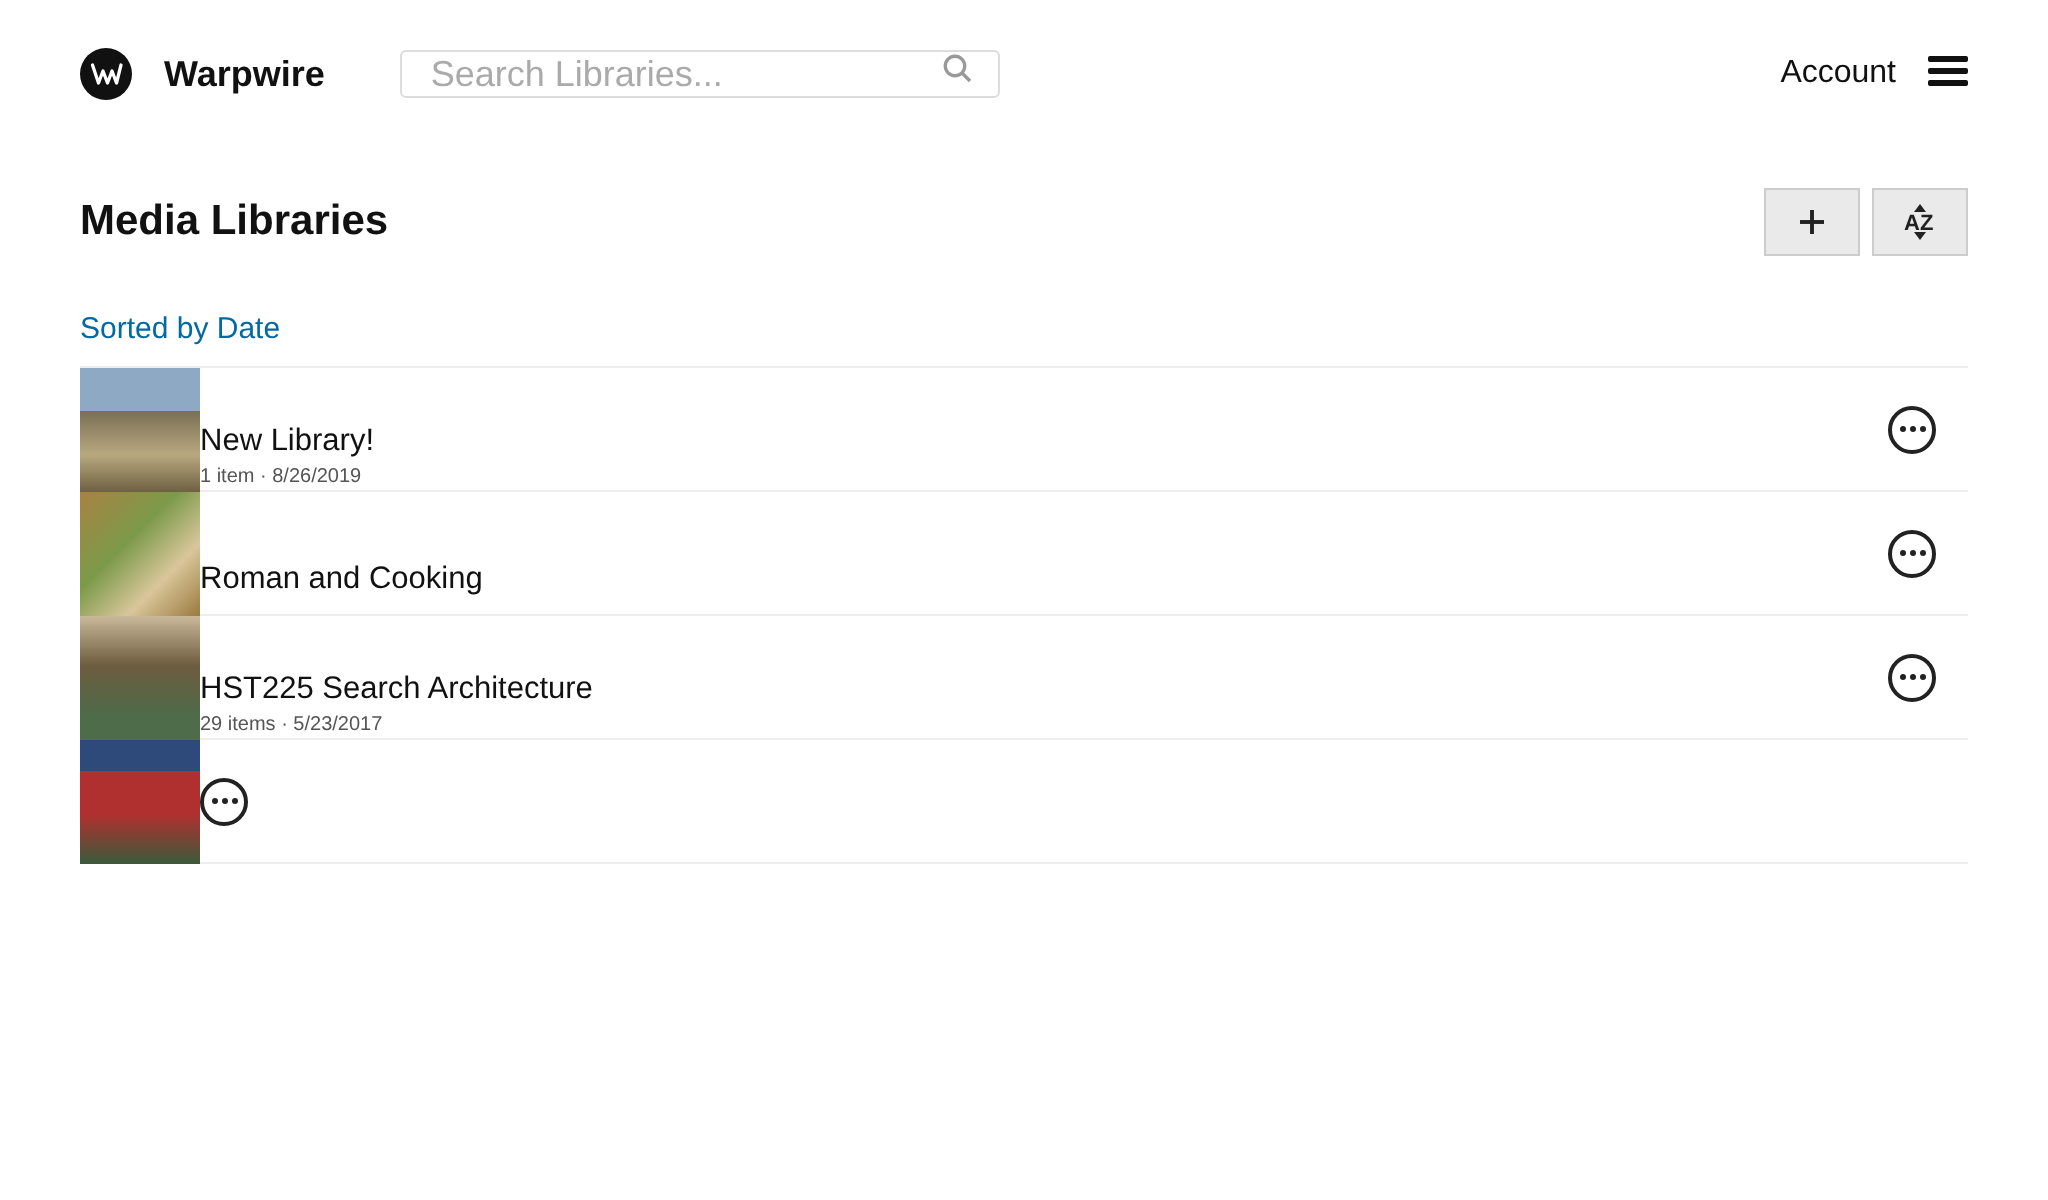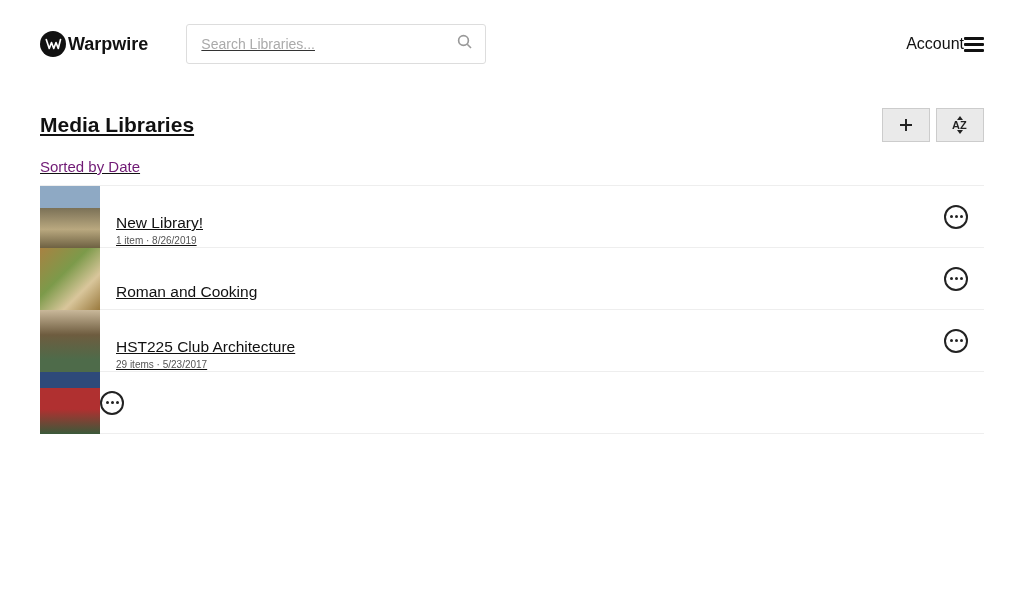--- a/index.html
+++ b/index.html
@@ -12,21 +12,21 @@
     overflow: hidden;
   }
   .header {
     display: flex;
     align-items: center;
     padding: 24px 40px 16px 40px;
   }
   .logo-wrap {
     display: flex;
     align-items: center;
-    gap: 2px;
+    gap: 16px;
   }
   .logo-circle {
     width: 26px;
     height: 26px;
     border-radius: 50%;
     background: #111;
     display: flex;
     align-items: center;
     justify-content: center;
   }
@@ -36,63 +36,60 @@
     font-weight: 600;
     color: #111;
   }
   .search-wrap {
     margin-left: 38px;
     position: relative;
     width: 300px;
   }
   .search-input {
     width: 100%;
-    height: 40px;
+    height: 24px;
     border: 1px solid #ddd;
     border-radius: 3px;
     padding: 0 40px 0 14px;
-    font-size: 14px;
+    font-size: 18px;
     color: #333;
     outline: none;
-    text-decoration: underline;
   }
   .search-input::placeholder { color: #aaa; }
   .search-icon {
     position: absolute;
     right: 12px;
     top: 50%;
     transform: translateY(-50%);
     color: #999;
   }
   .header-right {
     margin-left: auto;
     display: flex;
-    align-items: center;
-    gap: 0;
+    gap: 16px;
   }
   .account-link {
     font-size: 16px;
     color: #111;
     cursor: pointer;
   }
   .hamburger {
     display: flex;
     flex-direction: column;
     gap: 3px;
     cursor: pointer;
   }
   .hamburger span {
     width: 20px;
     height: 3px;
     background: #111;
     border-radius: 1px;
   }
   .content {
     padding: 0 40px;
-    text-decoration: underline;
   }
   .title-row {
     display: flex;
     align-items: center;
     margin-top: 28px;
   }
   .page-title {
     font-size: 21px;
     font-weight: 700;
   }
@@ -108,23 +105,23 @@
     border: 1px solid #ccc;
     display: flex;
     align-items: center;
     justify-content: center;
     cursor: pointer;
     font-size: 20px;
     font-weight: 600;
     color: #222;
   }
   .sort-label {
-    margin-top: 16px;
+    margin-top: 28px;
     font-size: 15px;
-    color: #701a75;
+    color: #0369a1;
   }
   .list {
     margin-top: 10px;
     border-top: 1px solid #eee;
   }
   .row {
     display: flex;
     align-items: center;
     border-bottom: 1px solid #eee;
     height: 62px;
@@ -134,21 +131,20 @@
     width: 60px;
     height: 62px;
     flex-shrink: 0;
     background: #888;
   }
   .thumb.t0 { background: linear-gradient(180deg,#8ea9c4 0%,#8ea9c4 35%,#7a7056 35%,#b9a87f 70%,#6e6142 100%); }
   .thumb.t1 { background: linear-gradient(135deg,#a88242,#7c9a4a 40%,#d9c69b 70%,#9a7a3e); }
   .thumb.t2 { background: linear-gradient(180deg,#c9b89a 0%,#6e5c3f 40%,#4e6b4a 80%); }
   .thumb.t3 { background: linear-gradient(180deg,#2e4a7a 0%,#2e4a7a 25%,#b03030 25%,#b03030 60%,#3a5a3a 100%); }
   .row-body {
-    padding-left: 16px;
     flex: 1;
     display: flex;
     flex-direction: column;
     justify-content: flex-start;
     gap: 3px;
     margin-top: 27px;
   }
   .row-title { font-size: 15.5px; color: #111; }
   .row-meta { font-size: 10px; color: #555; }
   .row-more {
@@ -245,21 +241,21 @@
       <div class="row-more">
           <span></span>
           <span></span>
           <span></span>
         </div>
     </div>
 
     <div class="row">
       <div class="thumb t2"></div>
       <div class="row-body">
-        <div class="row-title">HST225 Club Architecture</div>
+        <div class="row-title">HST225 Search Architecture</div>
         <div class="row-meta">29 items · 5/23/2017</div>
       </div>
       <div class="row-more">
           <span></span>
           <span></span>
           <span></span>
         </div>
     </div>
 
     <div class="row">

